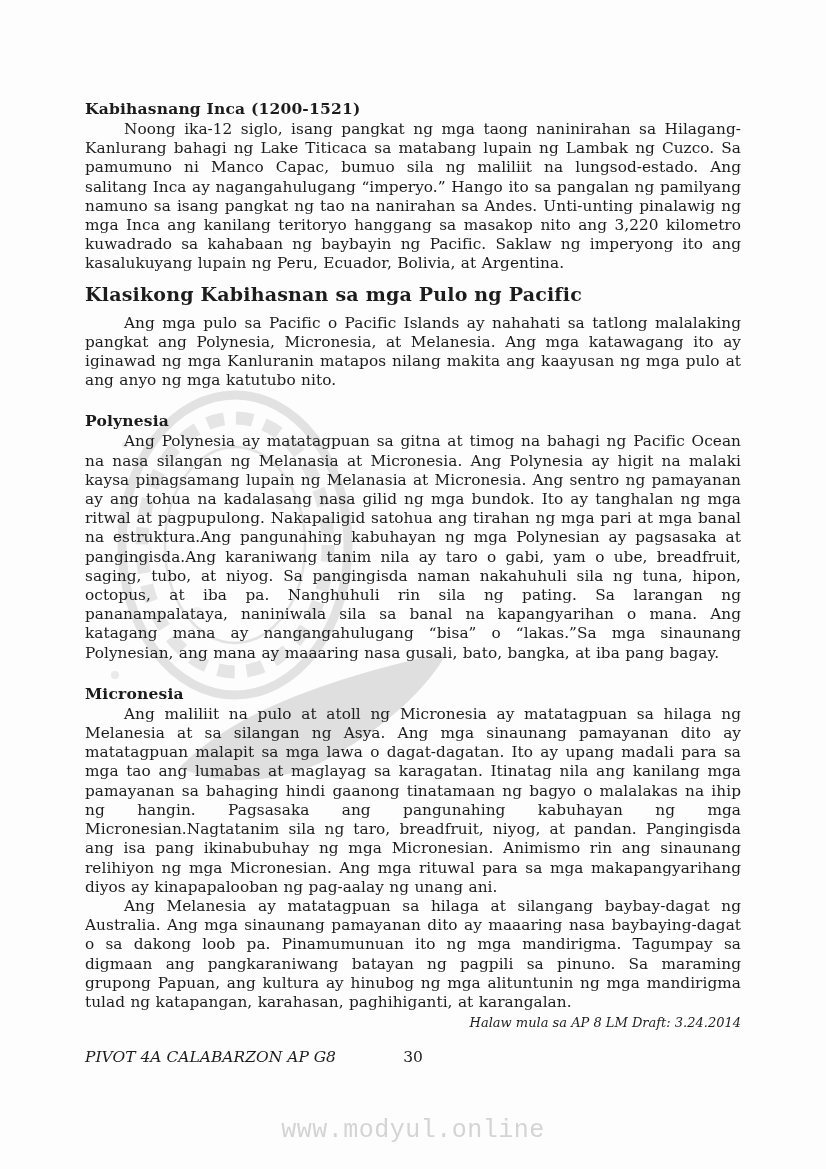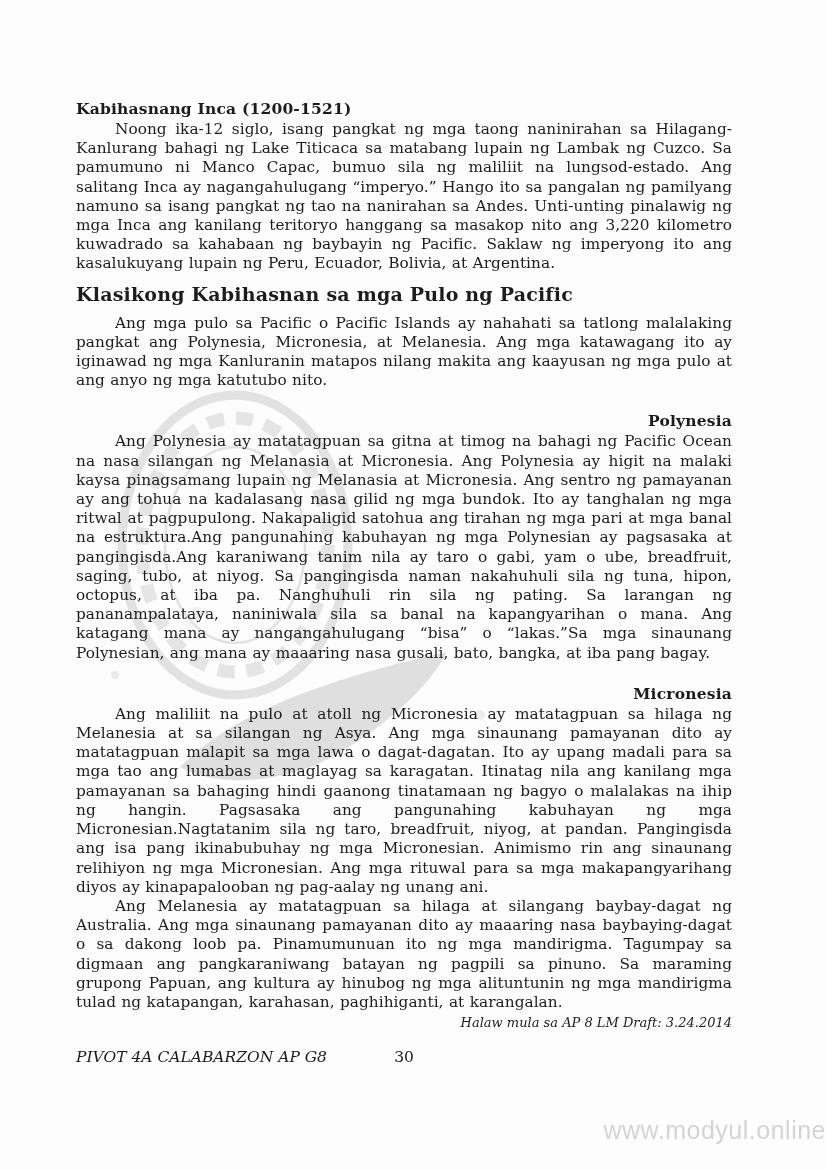--- a/index.html
+++ b/index.html
@@ -14,32 +14,32 @@
   }
   .stamp-wm {
     position: absolute;
     left: 85px;
     top: 385px;
     z-index: 1;
     pointer-events: none;
   }
   .content {
     position: absolute;
-    left: 76px;
+    left: 85px;
     top: 99px;
     width: 656px;
     z-index: 2;
   }
   h2.subhead {
     font-size: 15.5px;
     font-weight: bold;
     letter-spacing: 0.2px;
     margin: 0 0 2px 0;
   }
-  h2.gap { margin-top: 21px; text-align: right; }
+  h2.gap { margin-top: 21px; }
   h1.mainhead {
     font-size: 19px;
     font-weight: bold;
     letter-spacing: 0.2px;
     margin: 9px 0 9px 0;
   }
   p.body {
     font-size: 15.3px;
     line-height: 19.2px;
     text-align: justify;
@@ -71,22 +71,22 @@
     left: 0;
     right: 0;
     top: 0;
     text-align: center;
   }
   .site-wm {
     position: absolute;
     left: 0;
     right: 0;
     top: 1116px;
-    text-align: right;
-    font-family: Liberation Sans, sans-serif;
+    text-align: center;
+    font-family: Liberation Mono, monospace;
     font-size: 25px;
     letter-spacing: 0.5px;
     color: #d4d4d4;
     z-index: 1;
   }
 </style>
 </head>
 <body>
 
 <div class="page">

